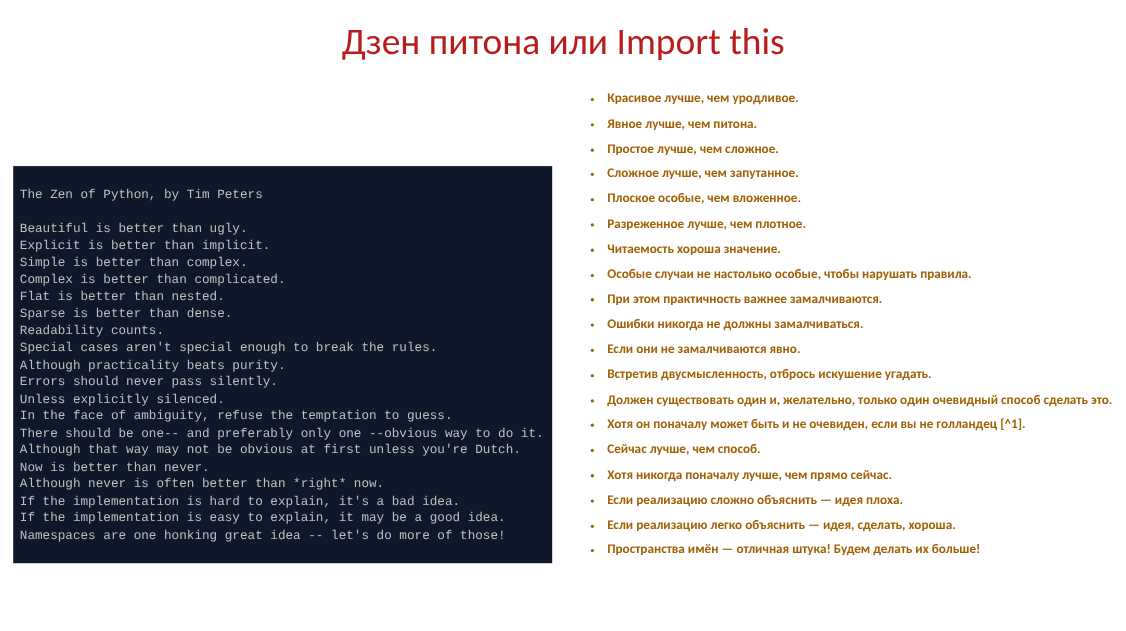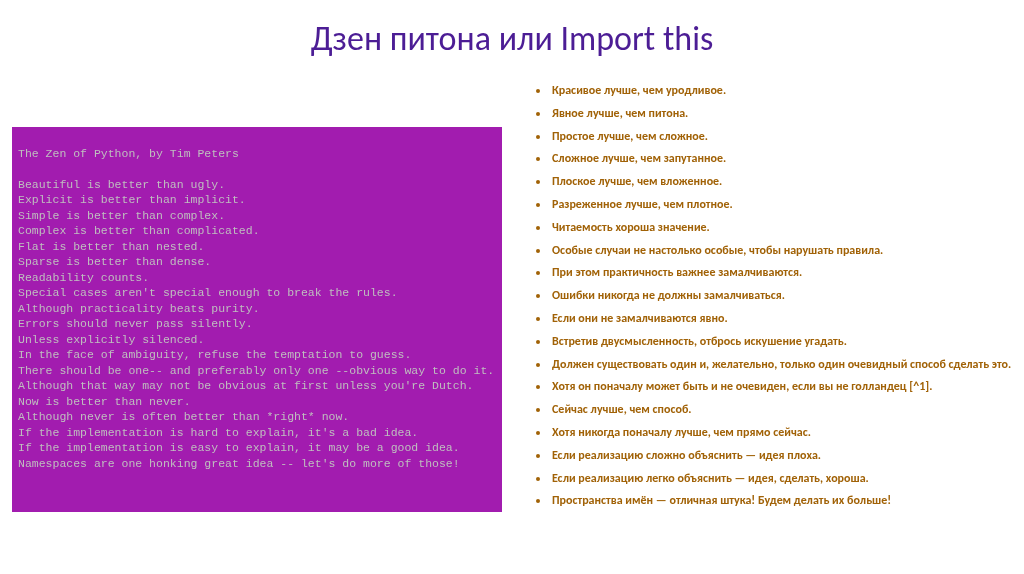--- a/index.html
+++ b/index.html
@@ -11,38 +11,38 @@
       width: 1024px;
       height: 574px;
       background: #fff;
       font-family: Calibri, Arial, sans-serif;
       position: relative;
     }
     .page-title {
       text-align: center;
       font-size: 34px;
       font-weight: 400;
-      color: #4c1d95;
+      color: #b91c1c;
       padding-top: 18px;
       padding-bottom: 20px;
     }
     .content {
       display: flex;
       gap: 20px;
       padding: 0 12px;
     }
     .terminal {
-      background: #a21caf;
+      background: #0f172a;
       color: #bfbfbf;
       font-family: Consolas, "Courier New", monospace;
       font-size: 11.5px;
       line-height: 1.35;
       padding: 3px 6px;
       width: 490px;
-      margin-top: 48px;
+      margin-top: 72px;
       white-space: pre;
     }
     .terminal .title-line {
       color: #bfbfbf;
     }
     .russian-list {
       list-style: disc;
       padding-left: 28px;
       font-size: 12px;
       line-height: 1.9;
@@ -80,21 +80,21 @@
 <span>Although never is often better than *right* now.</span>
 <span>If the implementation is hard to explain, it's a bad idea.</span>
 <span>If the implementation is easy to explain, it may be a good idea.</span>
 <span>Namespaces are one honking great idea -- let's do more of those!</span></div>
 
   <ul class="russian-list">
     <li>Красивое лучше, чем уродливое.</li>
     <li>Явное лучше, чем питона.</li>
     <li>Простое лучше, чем сложное.</li>
     <li>Сложное лучше, чем запутанное.</li>
-    <li>Плоское лучше, чем вложенное.</li>
+    <li>Плоское особые, чем вложенное.</li>
     <li>Разреженное лучше, чем плотное.</li>
     <li>Читаемость хороша значение.</li>
     <li>Особые случаи не настолько особые, чтобы нарушать правила.</li>
     <li>При этом практичность важнее замалчиваются.</li>
     <li>Ошибки никогда не должны замалчиваться.</li>
     <li>Если они не замалчиваются явно.</li>
     <li>Встретив двусмысленность, отбрось искушение угадать.</li>
     <li>Должен существовать один и, желательно, только один очевидный способ сделать это.</li>
     <li>Хотя он поначалу может быть и не очевиден, если вы не голландец [^1].</li>
     <li>Сейчас лучше, чем способ.</li>

